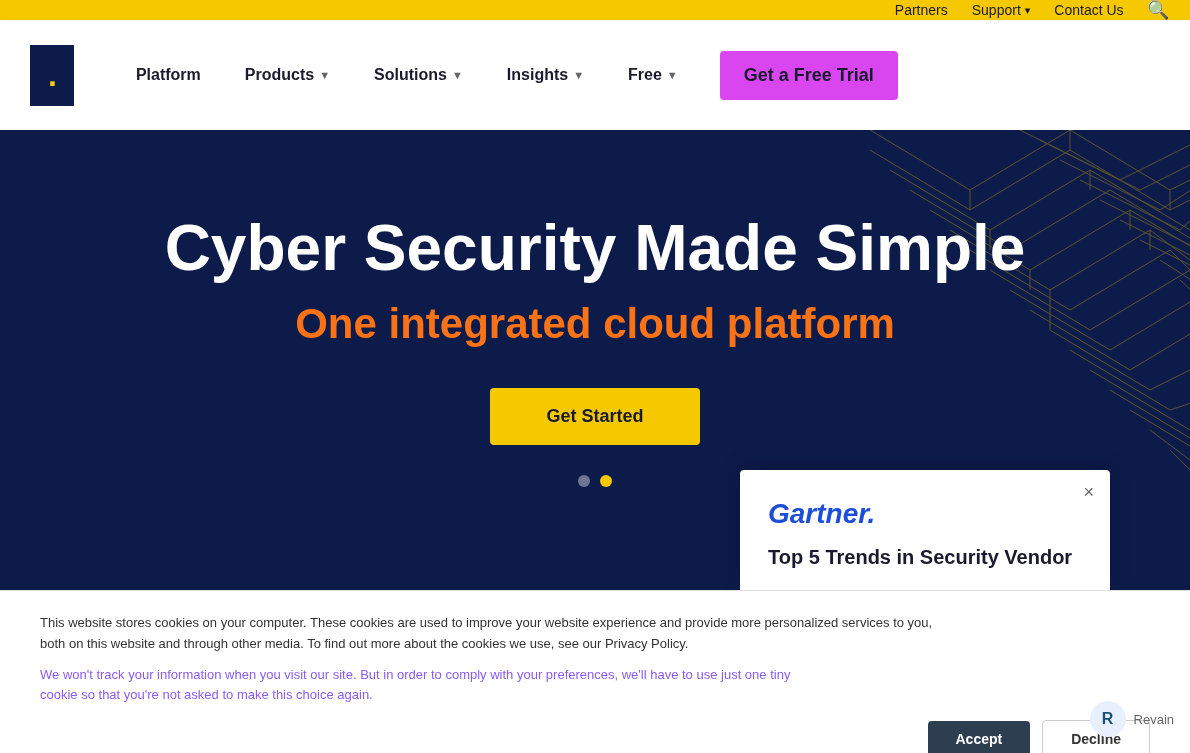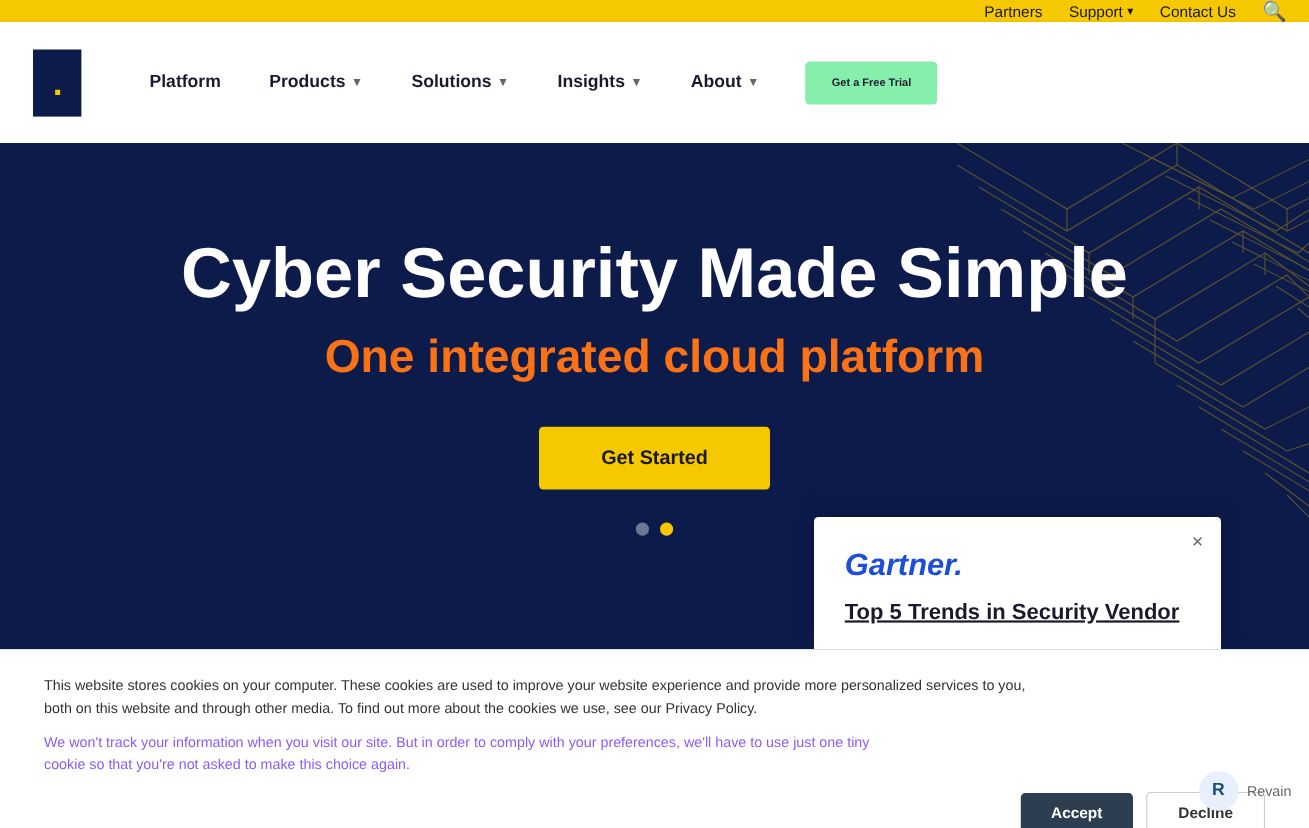--- a/index.html
+++ b/index.html
@@ -76,25 +76,25 @@
       color: #1a1a2e;
       cursor: pointer;
       height: 130px;
       text-decoration: none;
     }
     .nav-item .chevron {
       font-size: 11px;
       color: #666;
     }
     .nav-cta {
-      background: #86efac;
+      background: #d946ef;
       color: #1a1a2e;
       padding: 14px 24px;
       border-radius: 4px;
-      font-size: 10px;
+      font-size: 18px;
       font-weight: 700;
       text-decoration: none;
       white-space: nowrap;
       margin-left: 20px;
     }
 
     
     .hero {
       background: #0d1b4b;
       min-height: 460px;
@@ -181,21 +181,20 @@
       font-weight: 700;
       color: #1d4ed8;
       font-style: italic;
       margin-bottom: 14px;
     }
     .popup-text {
       font-size: 20px;
       font-weight: 700;
       color: #1a1a2e;
       line-height: 1.3;
-      text-decoration: underline;
     }
 
     
     .cookie-banner {
       background: #fff;
       padding: 22px 40px;
       border-top: 1px solid #e0e0e0;
       position: relative;
       z-index: 20;
     }
@@ -297,21 +296,21 @@
     </a>
     <a href="#" class="nav-item">
       <span>Solutions</span>
       <span class="chevron">▼</span>
     </a>
     <a href="#" class="nav-item">
       <span>Insights</span>
       <span class="chevron">▼</span>
     </a>
     <a href="#" class="nav-item">
-      <span>About</span>
+      <span>Free</span>
       <span class="chevron">▼</span>
     </a>
     <a href="#" class="nav-cta">Get a Free Trial</a>
   </div>
 </nav>
 
 <section class="hero">
 
   <svg class="pattern-svg" viewBox="0 0 560 460" xmlns="http://www.w3.org/2000/svg">
     <g stroke="#c8a000" stroke-width="1" fill="none" opacity="0.7">

